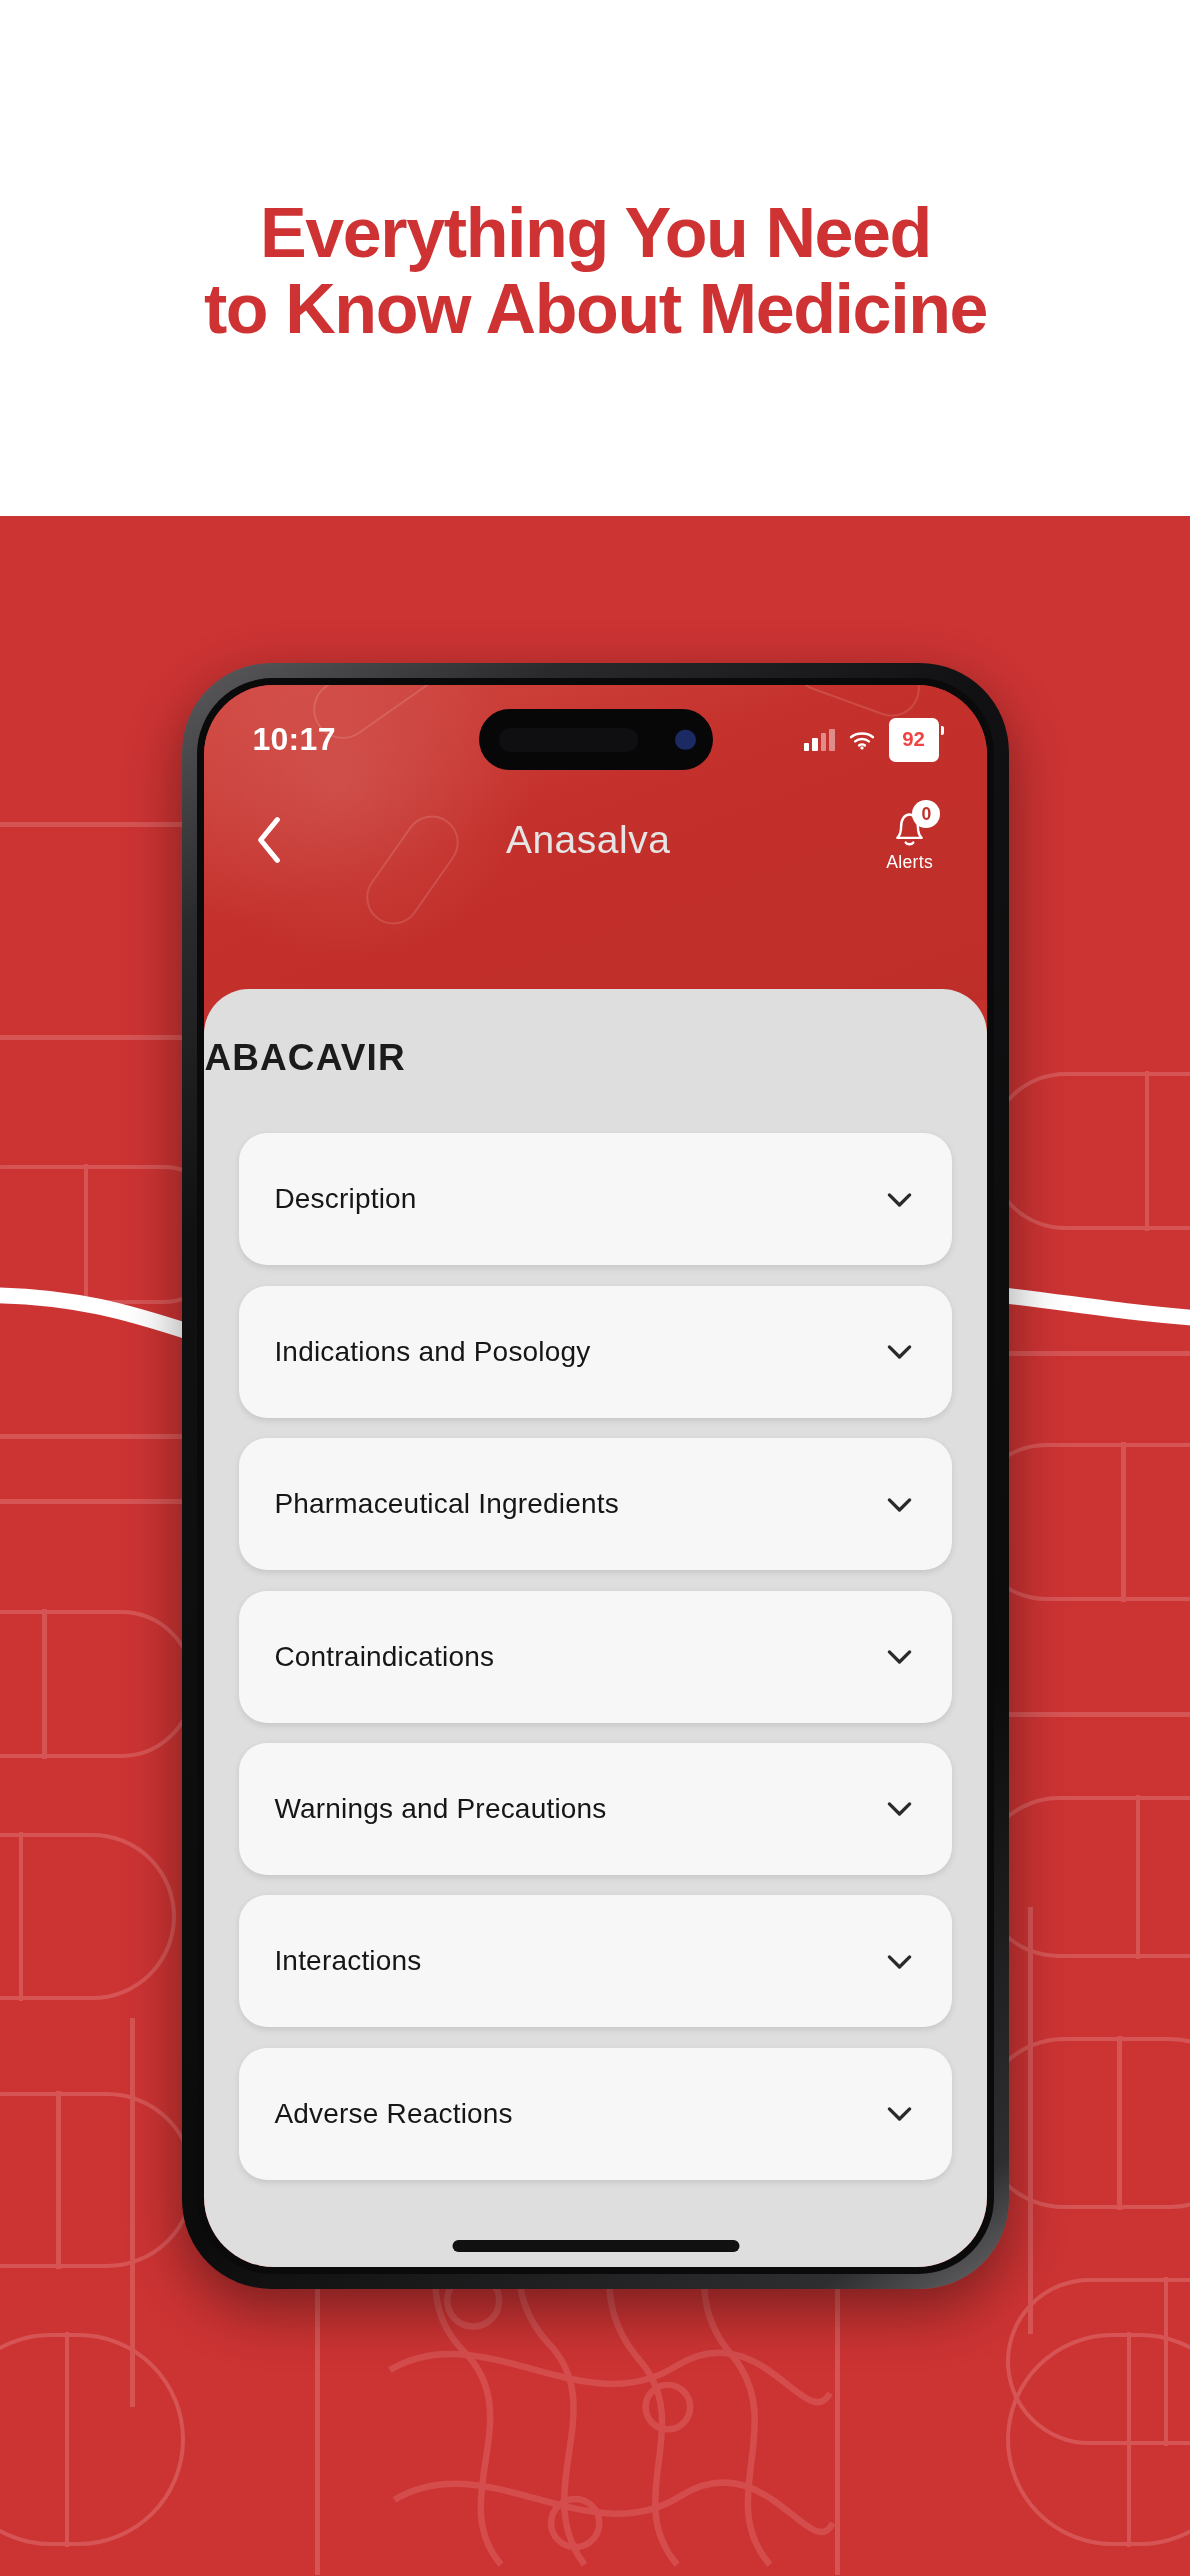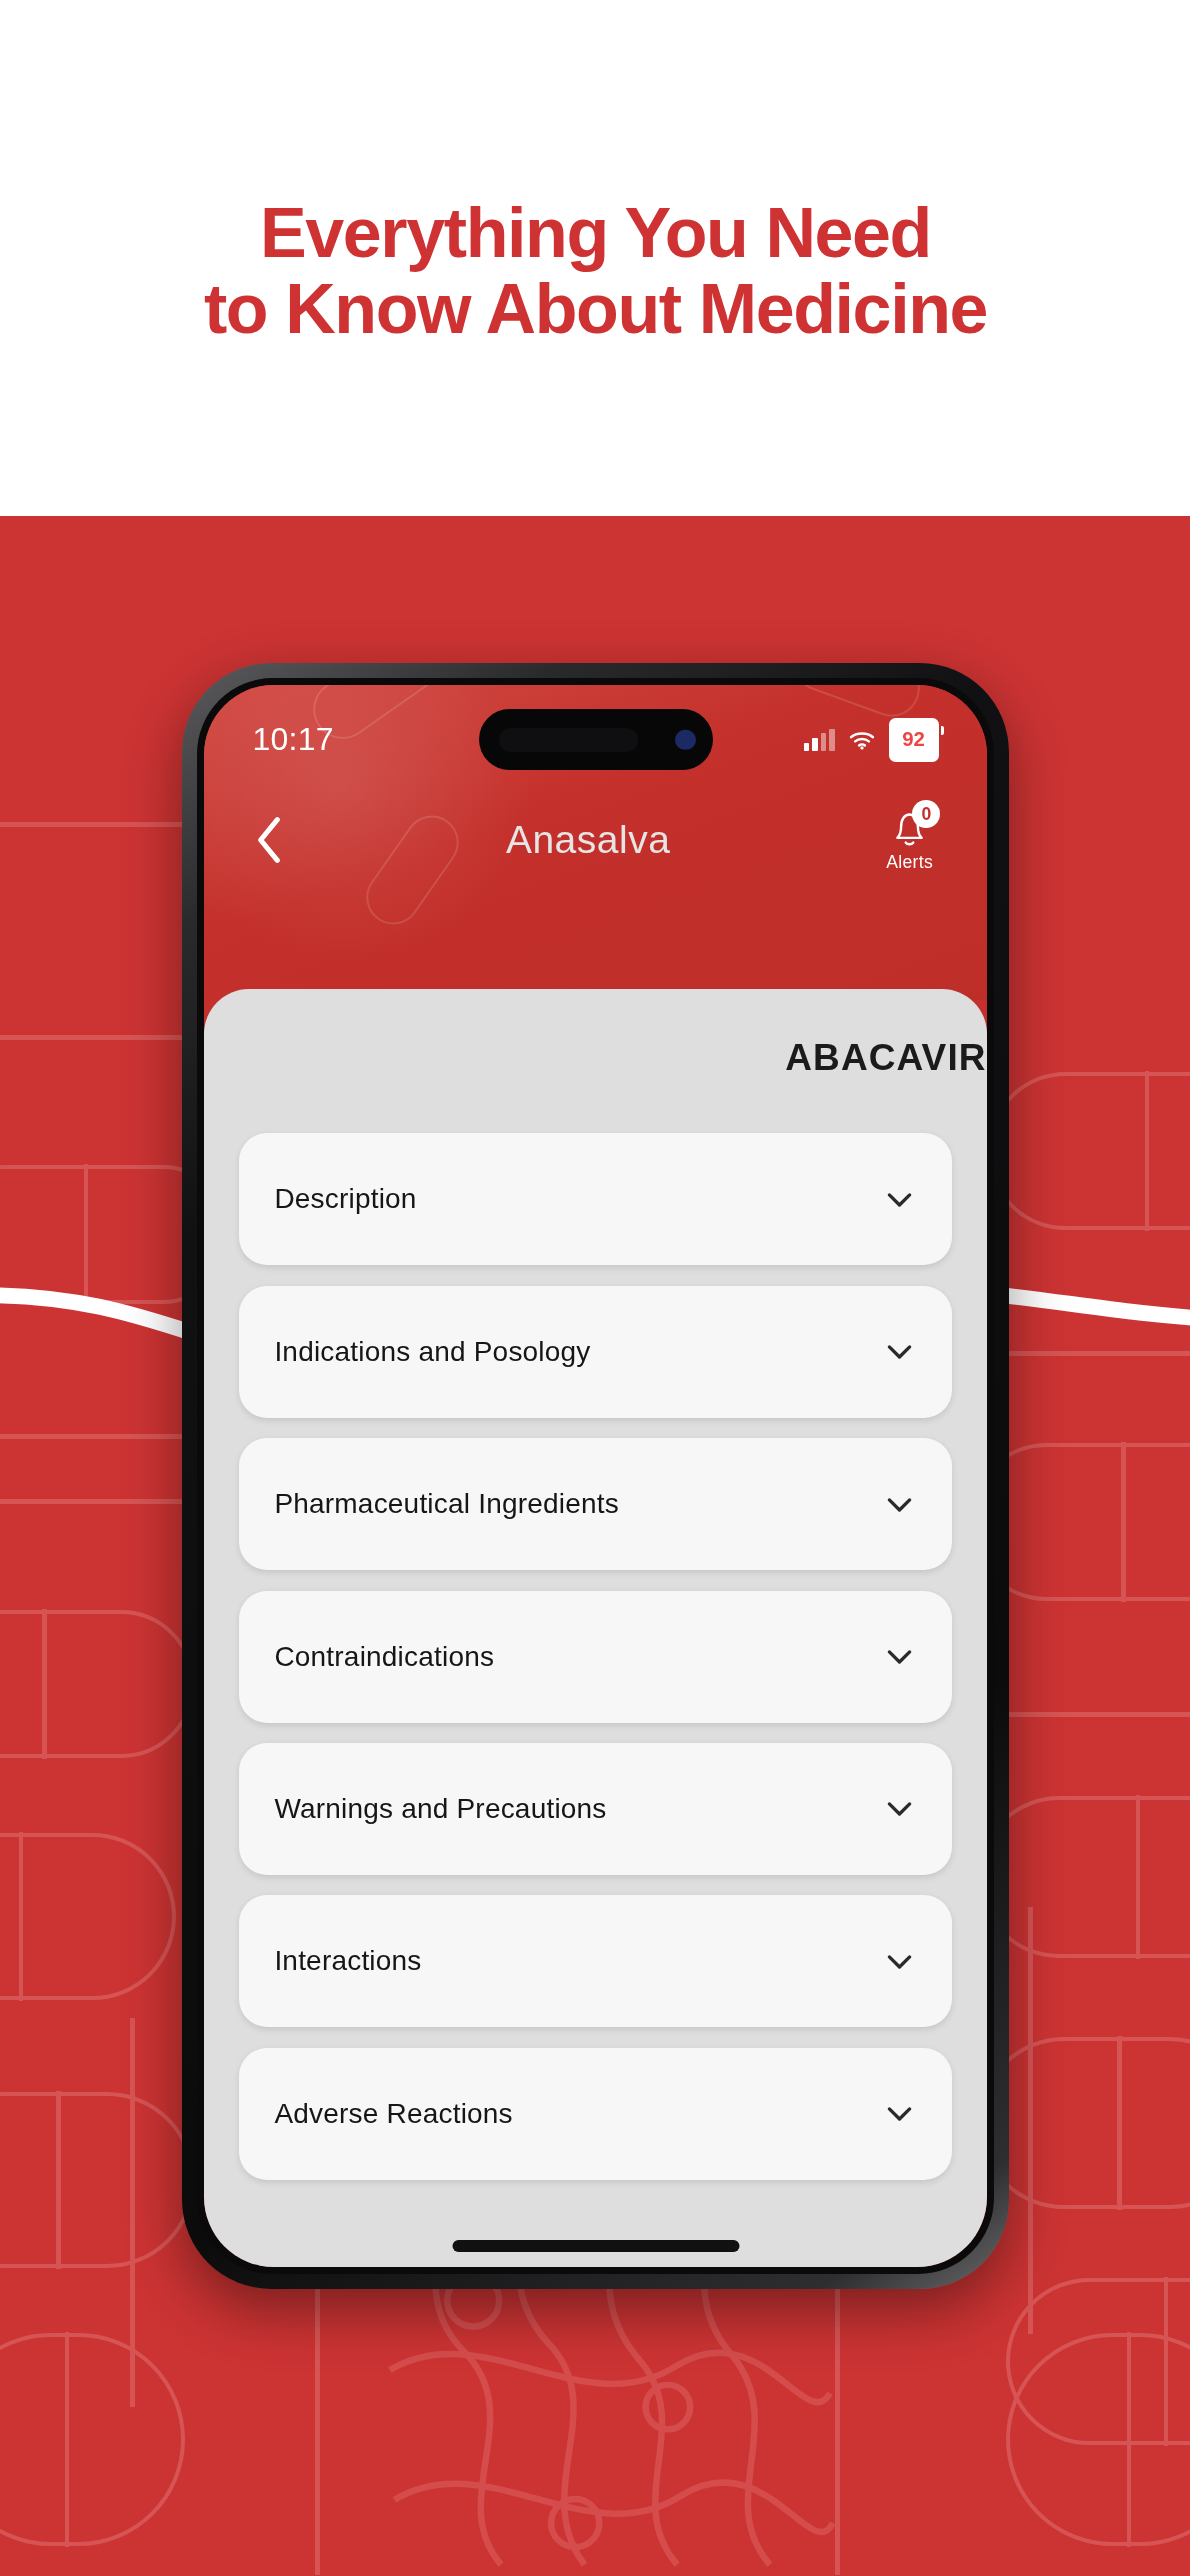--- a/index.html
+++ b/index.html
@@ -155,21 +155,21 @@
     width: 100%;
     height: 57px;
     display: flex;
     align-items: center;
     justify-content: space-between;
     padding: 0 48px;
     color: #ffffff;
   }
   .status-time {
     font-size: 32px;
-    font-weight: normal;
+    font-weight: bold;
     letter-spacing: 0.3px;
   }
   .status-right {
     display: flex;
     align-items: center;
     gap: 13px;
   }
   .bars { display: flex; align-items: flex-end; gap: 2.8px; height: 22px; }
   .bars i { display: block; width: 5.6px; background: #ffffff; border-radius: 0.9px; }
   .bars i:nth-child(1) { height: 8.3px; }
@@ -287,21 +287,21 @@
     position: absolute;
     left: 0;
     top: 304px;
     width: 100%;
     bottom: 0;
     background: #DEDEDE;
     border-radius: 45px 45px 0 0;
     overflow: hidden;
   }
   .drug-name {
-    text-align: right;
+    text-align: left;
     color: #1b1b1b;
     font-size: 37px;
     font-weight: bold;
     letter-spacing: 1.1px;
     padding: 48px 0 54px;
   }
   .accordion-list {
     padding: 0 35px;
     display: flex;
     flex-direction: column;

